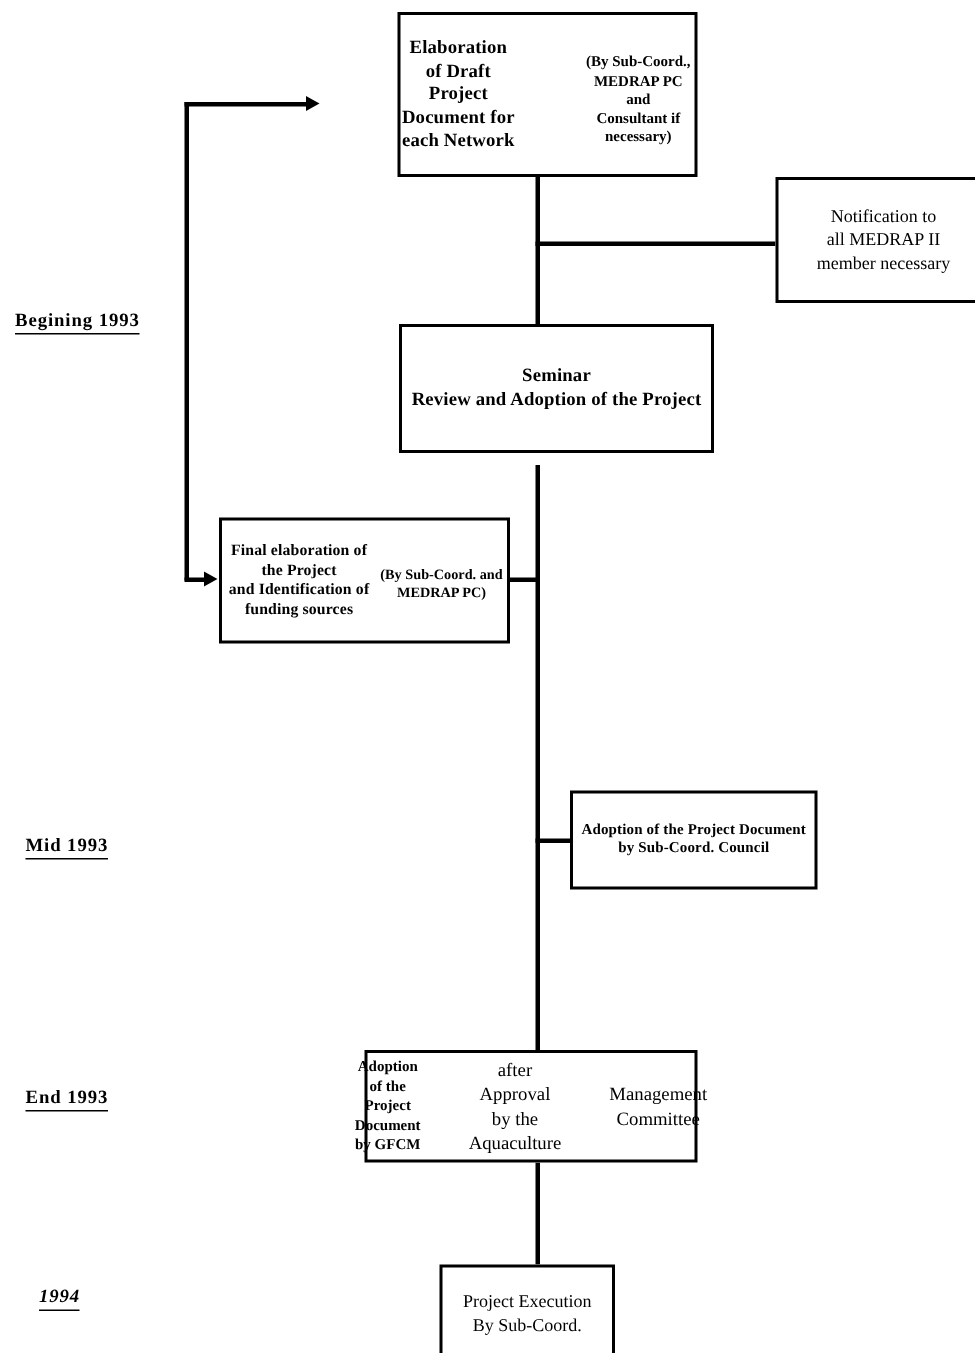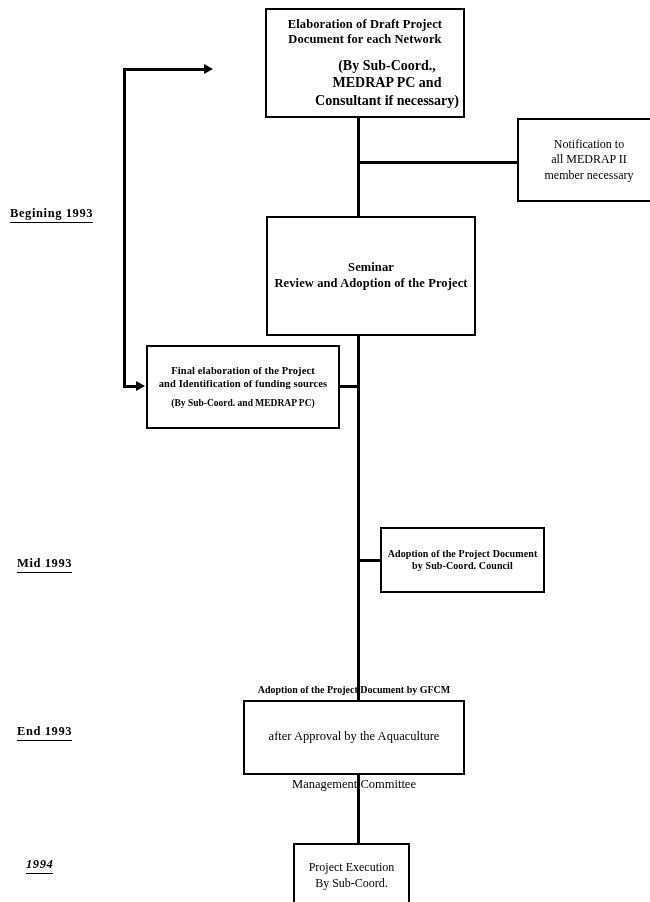--- a/index.html
+++ b/index.html
@@ -17,21 +17,21 @@
     height: 902px;
     background: #ffffff;
     overflow: hidden;
   }
   .node {
     position: absolute;
     box-sizing: border-box;
     border: 2px solid #000000;
     background: #ffffff;
     display: flex;
-    flex-direction: column;
+    flex-direction: row;
     align-items: center;
     justify-content: center;
     text-align: center;
     z-index: 3;
   }
   .node .title {
     font-weight: bold;
     line-height: 1.25;
     letter-spacing: 0.1px;
   }
@@ -39,26 +39,26 @@
     line-height: 1.25;
     margin-top: 9px;
   }
   .node .plain {
     line-height: 1.3;
   }
 
   
   #node-draft      { left: 265px; top: 8px;   width: 200px; height: 110px; }
   #node-draft .title { font-size: 12.5px; }
-  #node-draft .sub   { font-size: 14px; font-weight: bold; margin-left: 44px; }
+  #node-draft .sub   { font-size: 10px; font-weight: bold; margin-left: 44px; }
 
   #node-notification { left: 517px; top: 118px; width: 144px; height: 84px; }
   #node-notification .plain { font-size: 12px; }
 
-  #node-seminar    { left: 266px; top: 216px; width: 210px; height: 120px; }
+  #node-seminar    { left: 266px; top: 216px; width: 210px; height: 86px; }
   #node-seminar .title { font-size: 12.5px; }
   #node-seminar .sub   { font-size: 9.5px; font-weight: bold; margin-top: 7px; }
 
   #node-final      { left: 146px; top: 345px; width: 194px; height: 84px; }
   #node-final .title { font-size: 10.5px; }
   #node-final .sub   { font-size: 9.5px; font-weight: bold; margin-top: 8px; }
 
   #node-council    { left: 380px; top: 527px; width: 165px; height: 66px; }
   #node-council .title { font-size: 10px; }
 

